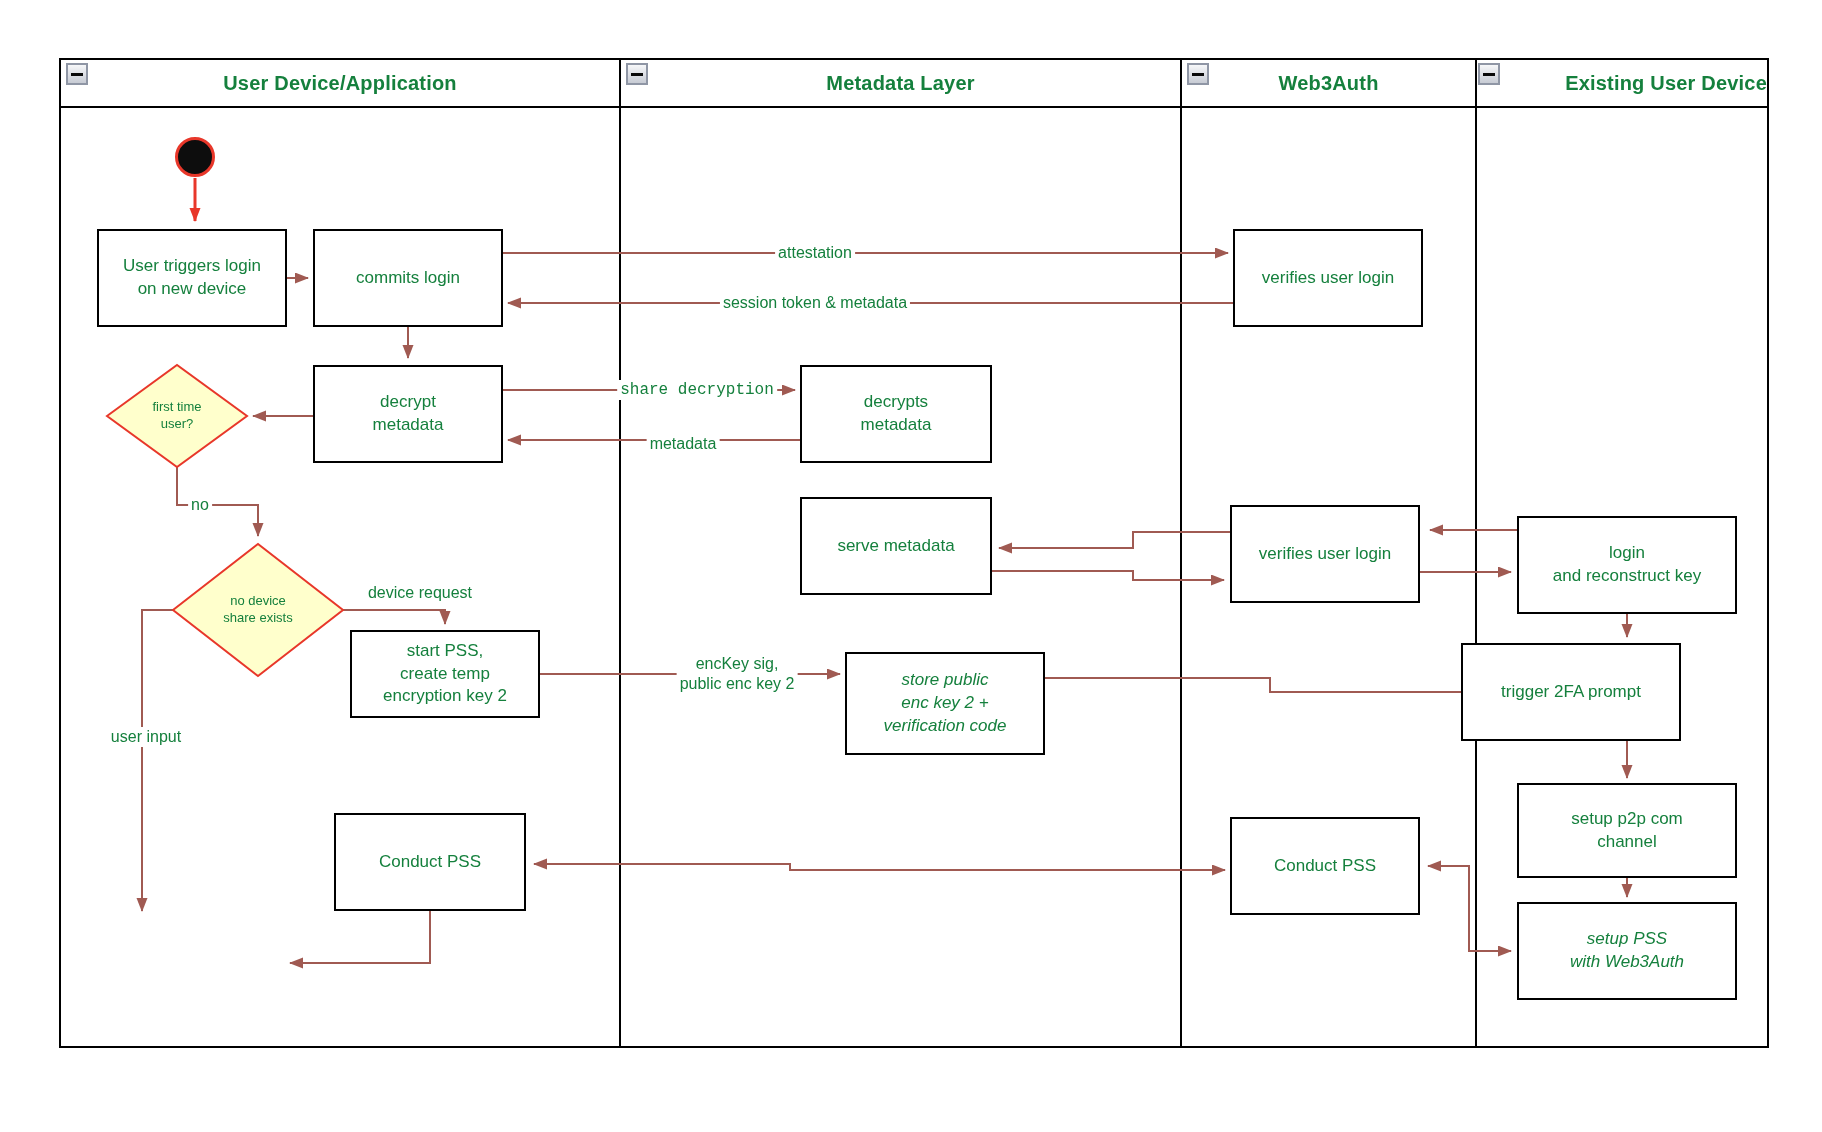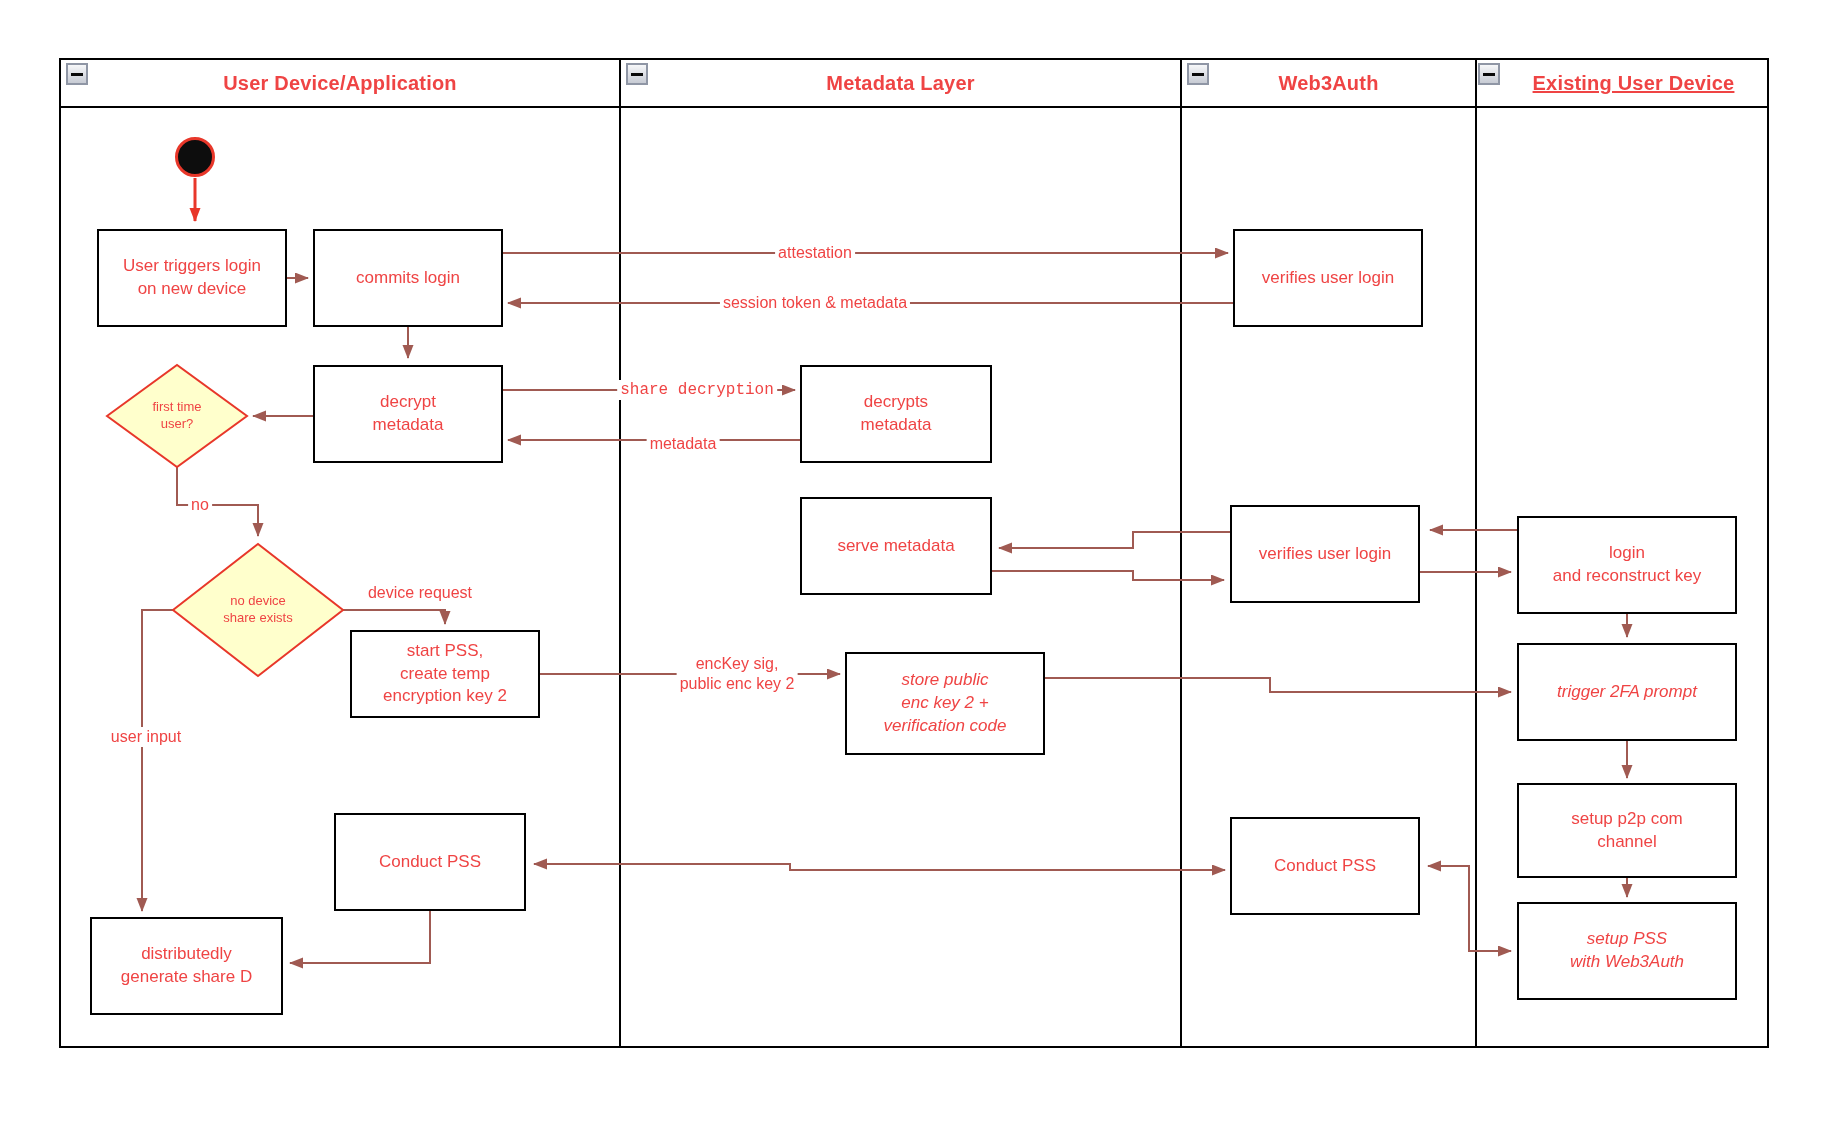--- a/index.html
+++ b/index.html
@@ -1,34 +1,34 @@
 <!DOCTYPE html>
 <html><head>
 <meta charset="utf-8">
 <style>
   html,body{margin:0;padding:0;background:#ffffff;}
   .canvas{
     position:relative;width:1822px;height:1132px;background:#ffffff;
-    font-family:"Liberation Sans","DejaVu Sans",sans-serif;color:#ef4444;
+    font-family:"Liberation Sans","DejaVu Sans",sans-serif;color:#15803d;
     overflow:hidden;
   }
   .frame{
     position:absolute;left:59px;top:58px;width:1710px;height:990px;
     border:2px solid #000;box-sizing:border-box;background:#fff;
   }
   .headerrow{
     position:absolute;left:59px;top:58px;width:1710px;height:50px;
     border:2px solid #000;box-sizing:border-box;
   }
   .vdiv{position:absolute;top:58px;height:990px;width:2px;background:#000;}
   .lane-title{
     position:absolute;top:58px;height:50px;display:flex;align-items:center;justify-content:center;
     font-weight:bold;font-size:20px;letter-spacing:0.2px;
   }
-  .lane-title.left-align{justify-content:center;text-decoration:underline;}
+  .lane-title.left-align{justify-content:flex-end;}
   .collapse-btn{
     position:absolute;width:22px;height:22px;box-sizing:border-box;
     border:2px solid #8f96a5;background:linear-gradient(#f6f7f9,#c7cbd4);
     display:flex;align-items:center;justify-content:center;cursor:pointer;
   }
   .collapse-btn .minus{width:12px;height:3px;background:#0a0a0a;}
   svg.wires{position:absolute;left:0;top:0;width:1822px;height:1132px;}
   .node{
     position:absolute;box-sizing:border-box;border:2px solid #000;background:#fff;
     display:flex;align-items:center;justify-content:center;text-align:center;
@@ -128,42 +128,40 @@
 
   <div class="node" style="left:313px;top:229px;width:190px;height:98px;">commits login</div>
   <div class="node" style="left:97px;top:229px;width:190px;height:98px;">User triggers login
 on new device</div>
   <div class="node" style="left:313px;top:365px;width:190px;height:98px;">decrypt
 metadata</div>
   <div class="node" style="left:350px;top:630px;width:190px;height:88px;">start PSS,
 create temp
 encryption key 2</div>
   <div class="node" style="left:334px;top:813px;width:192px;height:98px;">Conduct PSS</div>
-  <div class="node" style="left:90px;top:917px;width:193px;height:98px;">distributedly
-generate share D</div>
 
   <div class="diamond-text" style="left:117px;top:381px;width:120px;height:70px;">first time
 user?</div>
   <div class="diamond-text" style="left:178px;top:570px;width:160px;height:80px;">no device
 share exists</div>
 
   <div class="node" style="left:800px;top:365px;width:192px;height:98px;">decrypts
 metadata</div>
   <div class="node" style="left:800px;top:497px;width:192px;height:98px;">serve metadata</div>
   <div class="node" style="left:845px;top:652px;width:200px;height:103px;font-style:italic;">store public
 enc key 2 +
 verification code</div>
 
   <div class="node" style="left:1233px;top:229px;width:190px;height:98px;">verifies user login</div>
   <div class="node" style="left:1230px;top:505px;width:190px;height:98px;">verifies user login</div>
   <div class="node" style="left:1230px;top:817px;width:190px;height:98px;">Conduct PSS</div>
 
   <div class="node" style="left:1517px;top:500px;width:220px;height:98px;margin-top:16px;">login
 and reconstruct key</div>
-  <div class="node" style="left:1517px;top:643px;width:220px;height:98px;font-style:italic;">trigger 2FA prompt</div>
+  <div class="node" style="left:1461px;top:643px;width:220px;height:98px;">trigger 2FA prompt</div>
   <div class="node" style="left:1517px;top:783px;width:220px;height:95px;">setup p2p com
 channel</div>
   <div class="node" style="left:1517px;top:902px;width:220px;height:98px;font-style:italic;">setup PSS
 with Web3Auth</div>
 
   <div class="edge-label" style="left:815px;top:253px;">attestation</div>
   <div class="edge-label" style="left:815px;top:303px;">session token &amp; metadata</div>
   <div class="edge-label" style="left:697px;top:390px;font-family:Liberation Mono, monospace;">share decryption</div>
   <div class="edge-label" style="left:683px;top:444px;">metadata</div>
   <div class="edge-label" style="left:200px;top:505px;">no</div>

